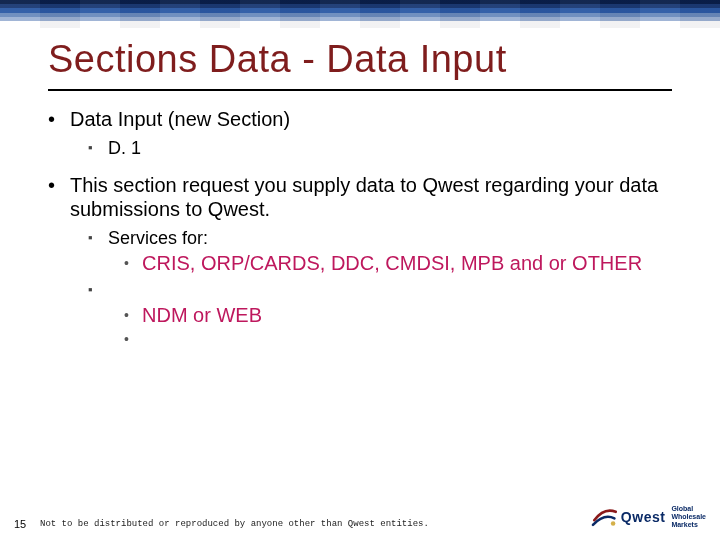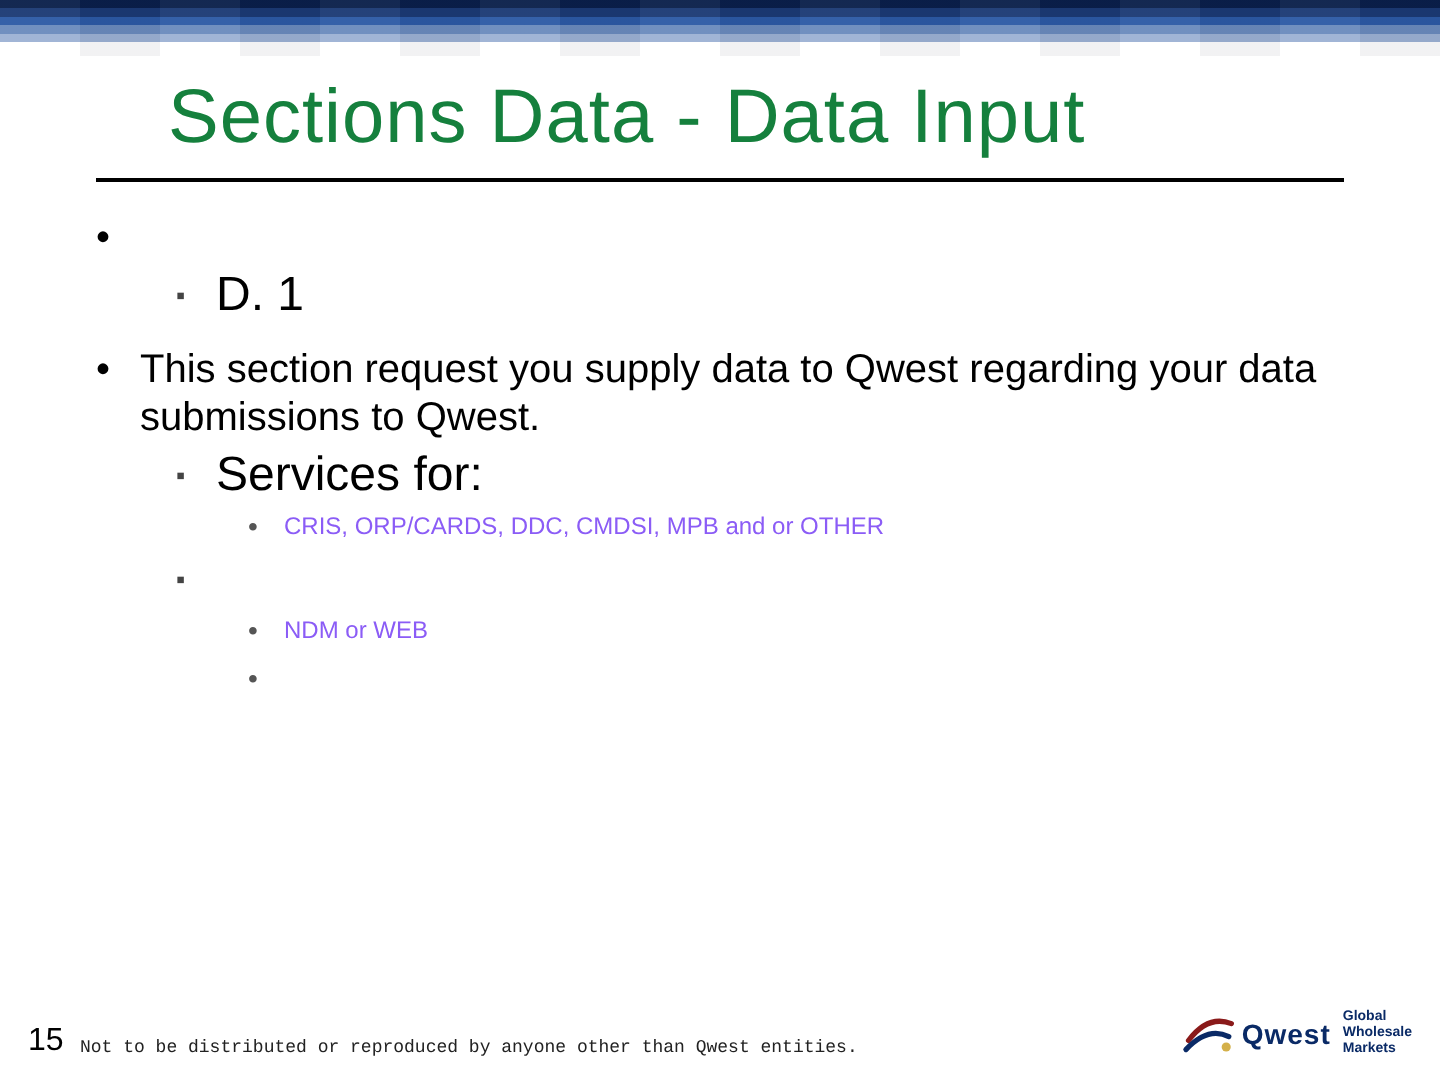--- a/index.html
+++ b/index.html
@@ -23,53 +23,52 @@
   }
   .banner::after {
     content: "";
     position: absolute; inset: 0;
     background: repeating-linear-gradient(90deg,
       rgba(255,255,255,.12) 0 40px, rgba(0,0,30,.15) 40px 80px);
     opacity: .35;
   }
   .title-wrap { padding: 10px 48px 0 48px; }
   h1.title {
-    font-size: 38px; font-weight: 400; color: #15803d;
+    font-size: 38px; font-weight: 400; color: #7f1d1d;
     letter-spacing: .5px;
-    margin-left: 36px;
   }
   .rule {
     border: 0; border-top: 2px solid #000;
     margin: 8px 48px 0 48px;
   }
   .content {
     padding: 16px 48px 0 48px;
     color: #000;
   }
   ul { list-style: none; }
   .lvl1 > li { margin-bottom: 14px; }
   .lvl1 > li > .row { display: flex; }
   .lvl1 > li > .row > .mk { width: 22px; flex: 0 0 22px; font-size: 20px; line-height: 24px; }
   .lvl1 > li > .row > .txt { font-size: 20px; line-height: 24px; }
   .lvl2 { margin-top: 6px; margin-left: 40px; }
   .lvl2 > li { margin-bottom: 6px; }
   .lvl2 > li > .row { display: flex; }
   .lvl2 > li > .row > .mk { width: 20px; flex: 0 0 20px; font-size: 13px; line-height: 22px; color: #444; }
-  .lvl2 > li > .row > .txt { font-size: 24px; line-height: 22px; }
+  .lvl2 > li > .row > .txt { font-size: 18px; line-height: 22px; }
   .lvl3 { margin-top: 4px; margin-left: 36px; }
   .lvl3 > li { margin-bottom: 4px; }
   .lvl3 > li > .row { display: flex; }
   .lvl3 > li > .row > .mk { width: 18px; flex: 0 0 18px; font-size: 14px; line-height: 20px; color: #555; }
-  .lvl3 > li > .row > .txt { font-size: 12px; line-height: 20px; color: #8b5cf6; }
+  .lvl3 > li > .row > .txt { font-size: 20px; line-height: 20px; color: #be185d; }
   .footer {
     position: absolute; left: 0; right: 0; bottom: 10px;
     display: flex; align-items: flex-end;
     padding: 0 14px;
   }
-  .page-num { font-size: 16px; width: 26px; }
+  .page-num { font-size: 11px; width: 26px; }
   .legal { font-size: 9px; color: #222; line-height: 12px; font-family: Liberation Mono, monospace; }
   .logo-wrap { margin-left: auto; display: flex; align-items: center; gap: 6px; }
   .q-logo { display: flex; align-items: center; gap: 4px; }
   .q-swoosh {
     width: 26px; height: 26px; position: relative;
   }
   .q-swoosh svg { width: 100%; height: 100%; }
   .q-text { font-size: 14px; font-weight: 700; color: #0a2a66; letter-spacing: .5px; }
   .gwm {
     font-size: 7px; line-height: 8px; color: #0a2a66; font-weight: 700;
@@ -84,20 +83,21 @@
 <div class="title-wrap">
   <h1 class="title">Sections Data - Data Input</h1>
 </div>
 <hr class="rule">
 
 <div class="content">
   <ul class="lvl1">
     <li>
       <div class="row">
         <span class="mk">•</span>
+        <span class="txt">Data Input (new Section)</span>
       </div>
       <ul class="lvl2">
         <li>
           <div class="row">
             <span class="mk">▪</span>
             <span class="txt">D. 1</span>
           </div>
         </li>
       </ul>
     </li>

